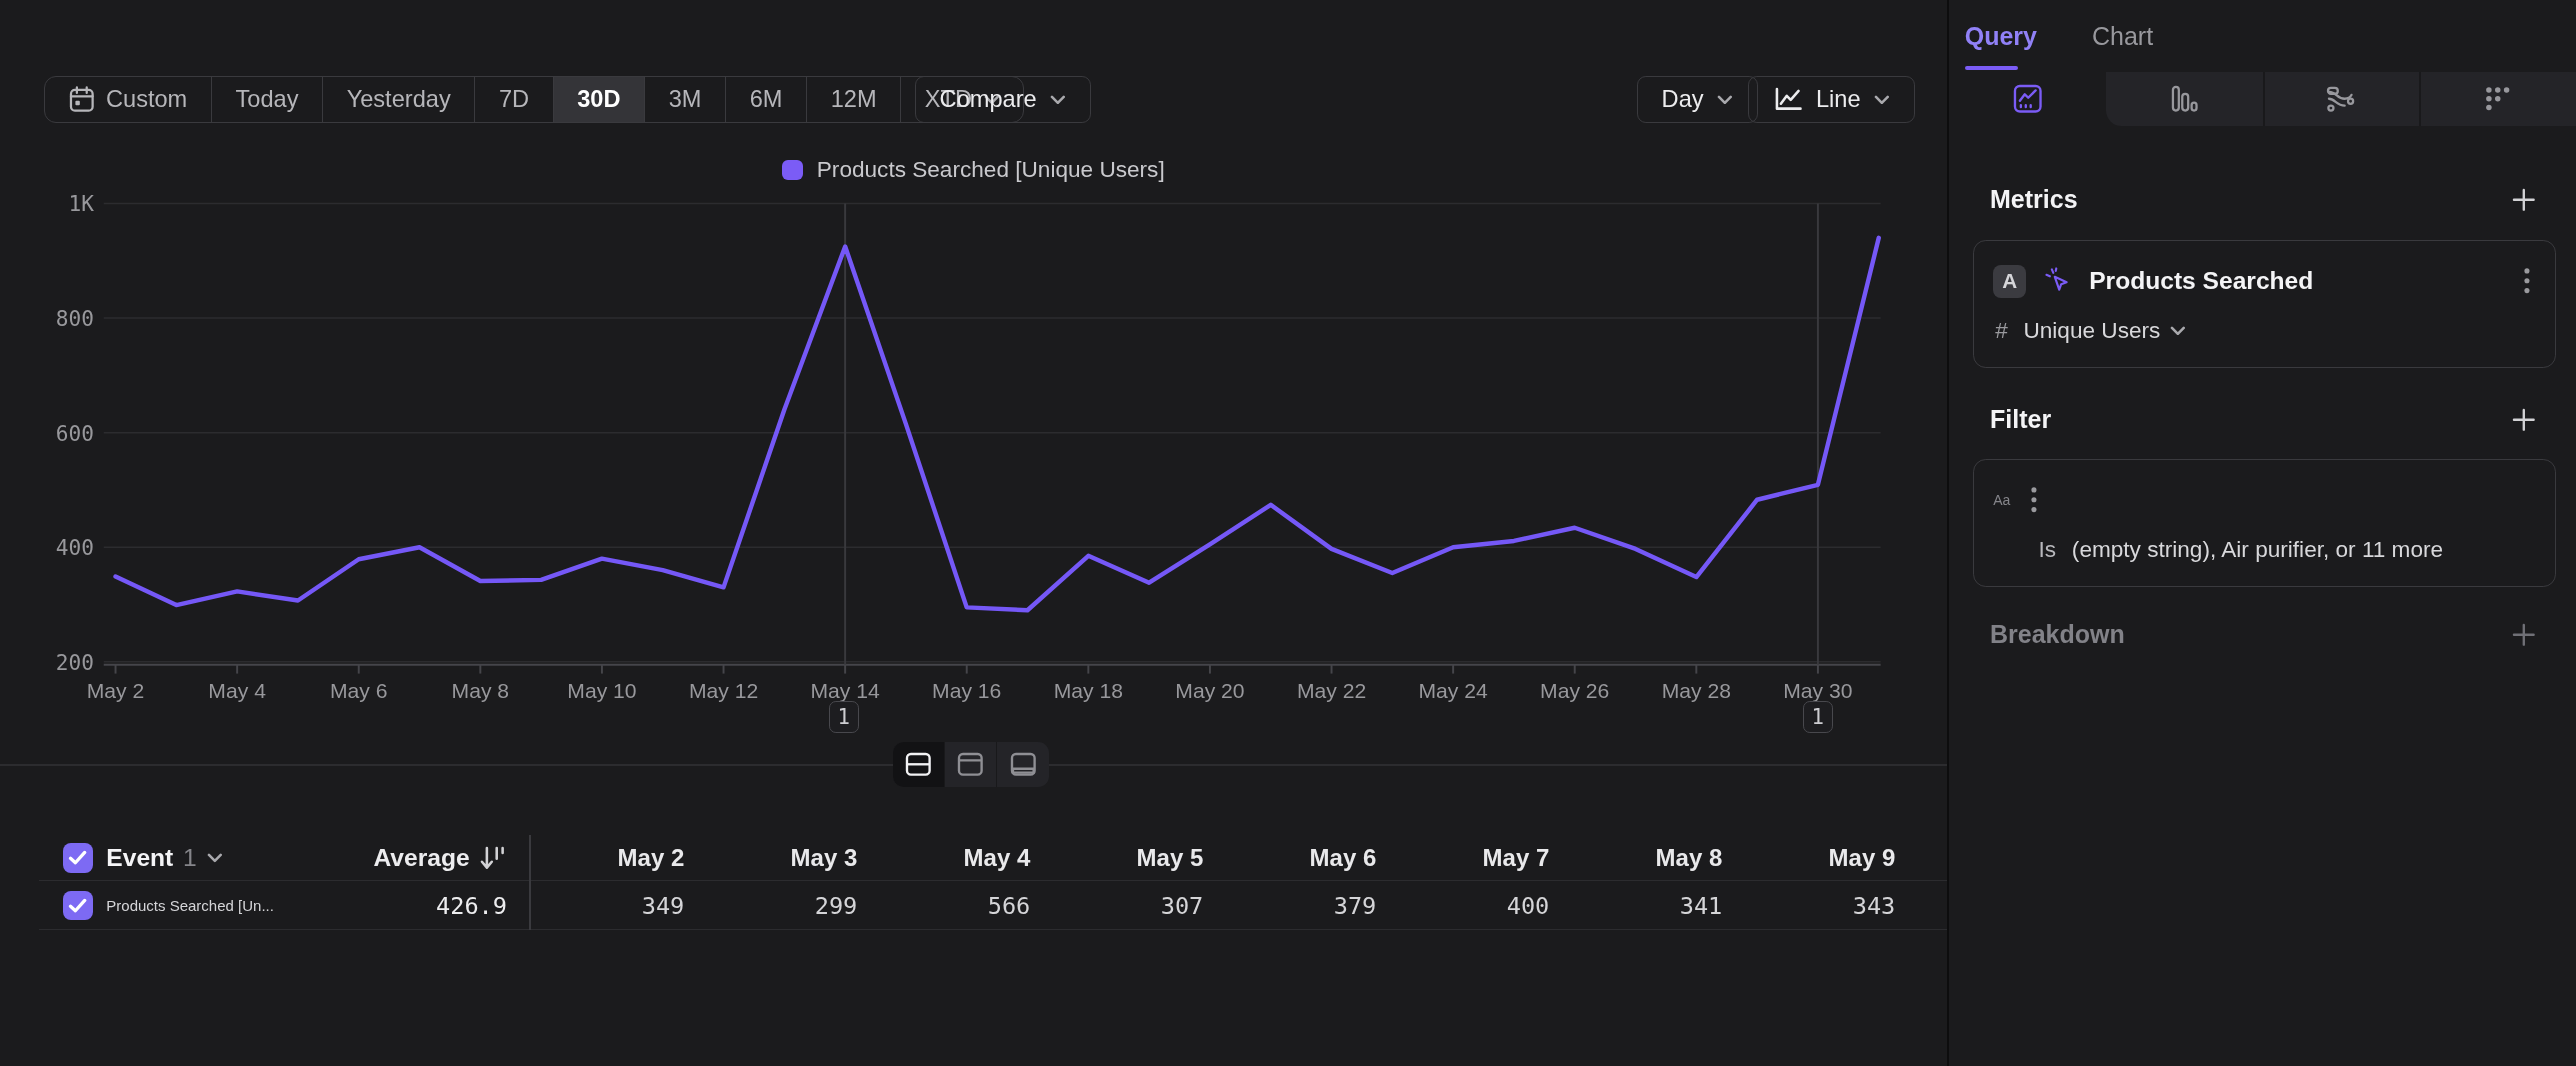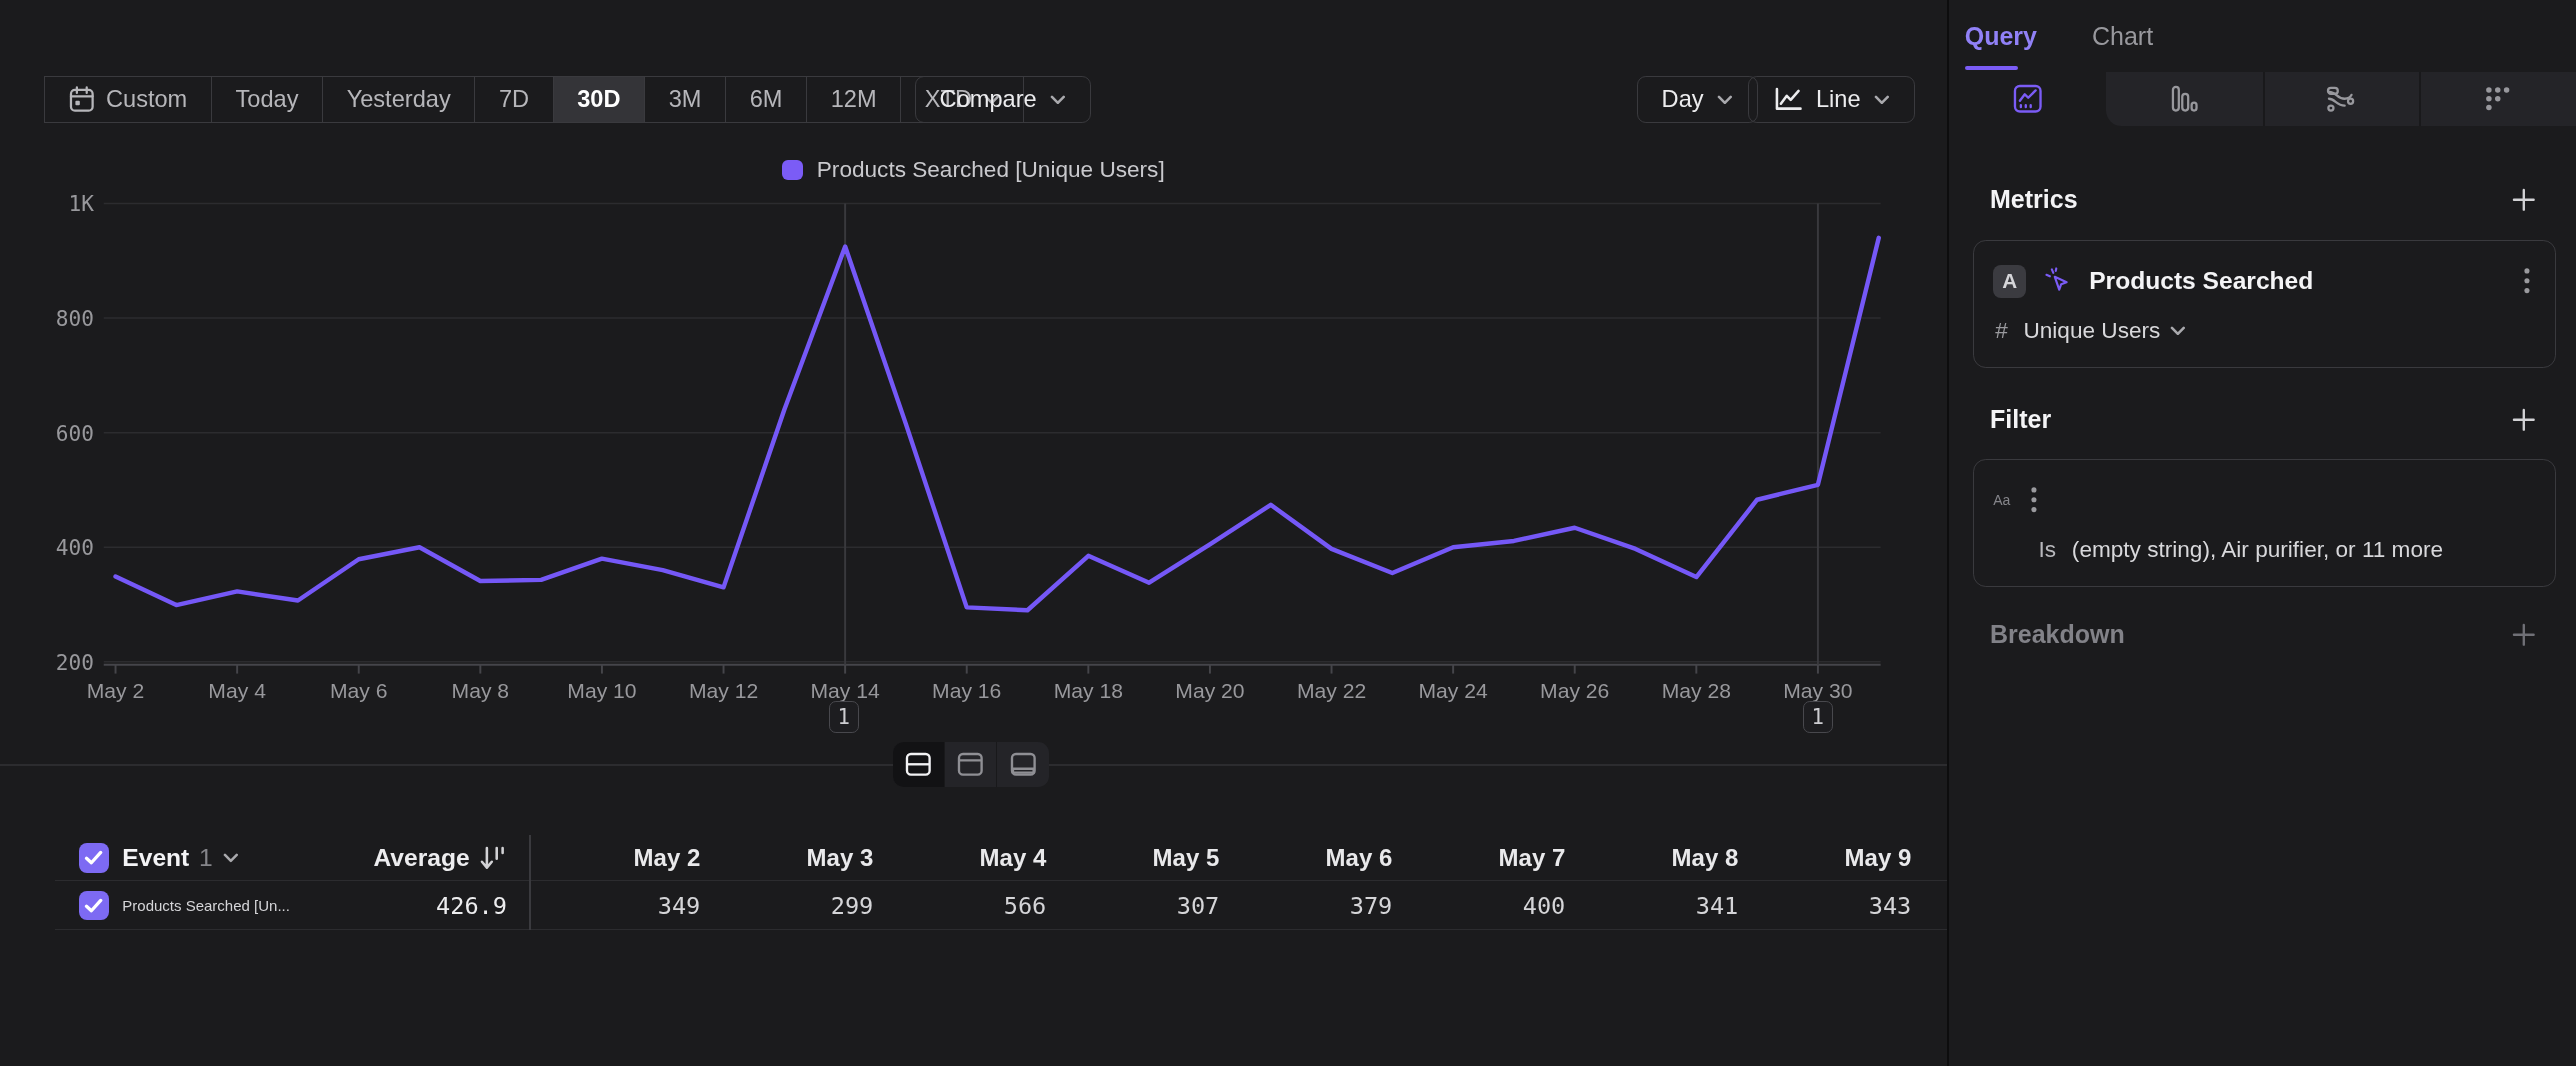--- a/index.html
+++ b/index.html
@@ -5,21 +5,21 @@
   * { margin:0; padding:0; box-sizing:border-box; }
   html,body { width:2576px; height:1067px; background:#101012; }
   body { font-family:"Liberation Sans", sans-serif; overflow:hidden; }
   .app { position:relative; width:2576px; height:1067px; background:#1b1b1d; }
   .main { position:absolute; left:0; top:0; width:1947px; height:1067px; background:#1b1b1d; }
   .panel { position:absolute; left:1949px; top:0; width:627px; height:1067px; background:#1b1b1d; }
   .vdivider { position:absolute; left:1947px; top:0; width:2px; height:1067px; background:#0d0d0e; }
 
   
   .toolbar { position:absolute; left:0; top:76px; width:1947px; height:47px; }
-  .segmented { position:absolute; left:44px; top:0; height:47px; display:inline-flex; border:1px solid #3a3a3e; border-radius:0; overflow:hidden; }
+  .segmented { position:absolute; left:44px; top:0; height:47px; display:inline-flex; border:1px solid #3a3a3e; border-radius:12px; overflow:hidden; }
   .seg-btn { display:flex; align-items:center; gap:11.8px; padding:0 23.6px; height:100%; color:#b6b6ba; font-size:23.6px; background:transparent; border:none; border-right:1px solid #3a3a3e; cursor:pointer; white-space:nowrap; }
   .seg-btn:last-child { border-right:none; }
   .seg-btn.active { background:#343438; color:#ffffff; font-weight:bold; }
   .btn { position:absolute; top:0; height:47px; display:inline-flex; align-items:center; gap:13.8px; padding:0 23.6px; border:1px solid #3a3a3e; border-radius:8.9px; background:transparent; color:#ececee; font-size:23.6px; cursor:pointer; white-space:nowrap; }
   .chev { width:15.7px; height:9.8px; flex:0 0 auto; }
   .chev path { stroke:#a9a9ad; stroke-width:2.6; fill:none; stroke-linecap:round; stroke-linejoin:round; }
 
   
   .legend { position:absolute; left:0; top:157px; width:1947px; display:flex; justify-content:center; align-items:center; gap:13.8px; }
   .legend-swatch { width:20.7px; height:20.7px; border-radius:5.9px; }
@@ -33,21 +33,21 @@
   .hdivider { position:absolute; left:0; top:764px; width:1947px; height:1.5px; background:#2c2c2f; }
   .view-toggle { position:absolute; left:893px; top:742px; height:45px; display:inline-flex; align-items:stretch; background:#242428; border-radius:10.8px; padding:0; overflow:hidden; }
   .vt-btn { width:52px; display:flex; align-items:center; justify-content:center; background:transparent; border:none; cursor:pointer; border-right:1.5px solid #19191b; }
   .vt-btn:last-child { border-right:none; }
   .vt-btn.active { background:#121214; }
   .vt-btn svg rect, .vt-btn svg line, .vt-btn svg path { stroke:#8f8f94; }
   .vt-btn.active svg rect, .vt-btn.active svg line, .vt-btn.active svg path { stroke:#f2f2f4; }
 
   
   .tbl { position:absolute; left:0; top:835px; width:1947px; }
-  .tbl-row { position:relative; height:46px; display:flex; align-items:center;margin-left:16px; }
+  .tbl-row { position:relative; height:46px; display:flex; align-items:center; }
   .tbl-sep { position:absolute; left:39px; right:0; height:1.5px; background:#2c2c2f; }
   .col-divider { position:absolute; left:529px; top:835px; width:1.5px; height:95px; background:#3a3a3e; }
   .checkbox { width:29.5px; height:29.5px; border-radius:7.9px; display:flex; align-items:center; justify-content:center; flex:0 0 auto; cursor:pointer; }
   .ev-label { font-size:24.6px; font-weight:bold; color:#f4f4f6; margin-left:13.8px; }
   .ev-count { font-size:24.6px; color:#85858a; margin-left:9.8px; }
   .tbl .chev { margin-left:9.8px; }
   .avg-head { position:absolute; right:1442px; display:flex; align-items:center; gap:9.8px; }
   .avg-head span { font-size:24.6px; font-weight:bold; color:#ededef; }
   .row-label { font-size:15px; color:#d5d5d8; margin-left:13.8px; max-width:315px; overflow:hidden; white-space:nowrap; }
   .avg-val { position:absolute; right:1440px; font-family:"DejaVu Sans Mono", monospace; font-size:23.6px; color:#ededef; }

